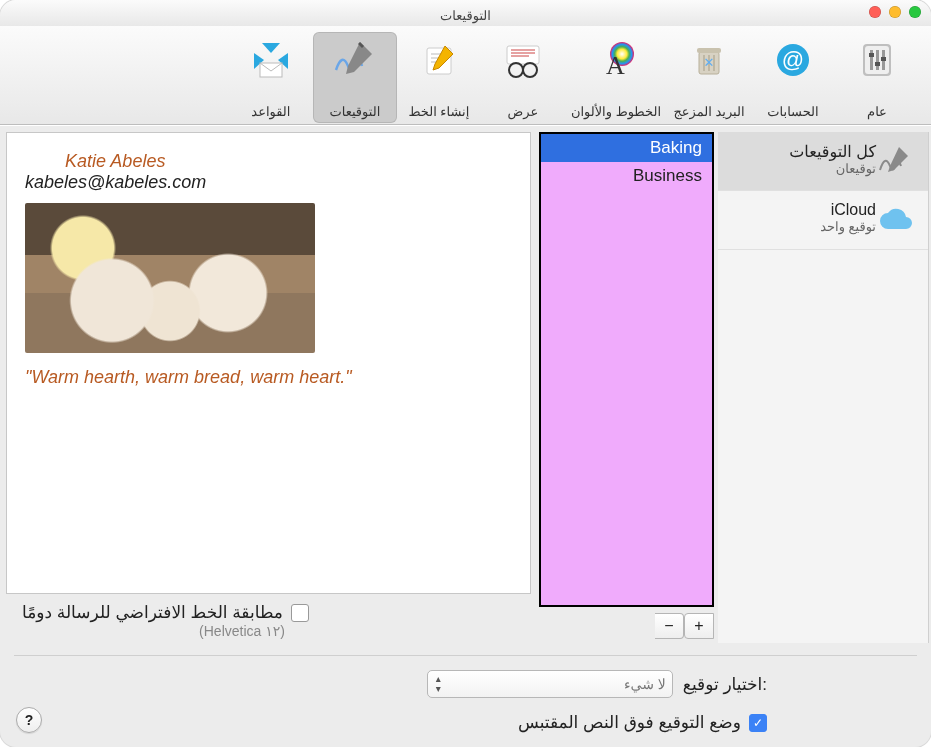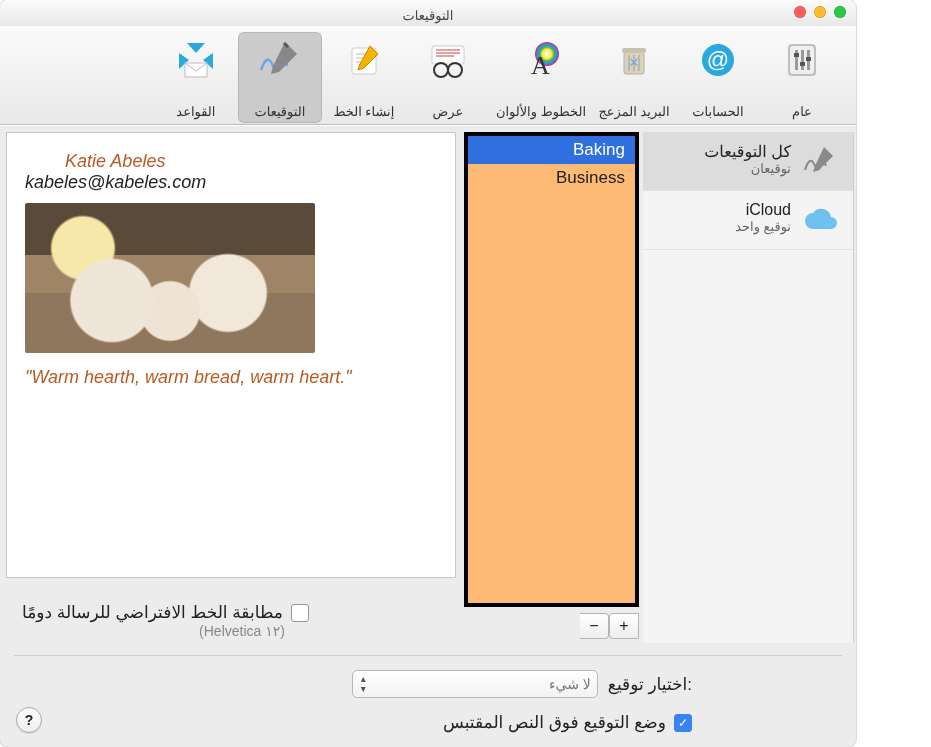--- a/index.html
+++ b/index.html
@@ -9,65 +9,65 @@
     --col-border:#c7c7c7;
     --selected-tool:#cbcbcb;
     --sel-blue:#2f6fe0;
     --sel-blue-dark:#255bc0;
     --text:#222;
     --muted:#666;
     --accent-orange:#b85a22;
     --sidebar-bg:#f4f4f4;
   }
   html,body{margin:0;padding:0;font-family:-apple-system,"Helvetica Neue",Arial,sans-serif;font-size:14px;color:var(--text);}
-  .window{width:856px;height:747px;background:var(--window-bg);border-radius:8px;overflow:hidden;display:flex;flex-direction:column;box-shadow:0 0 0 1px rgba(0,0,0,.15);}
+  .window{width:931px;height:747px;background:var(--window-bg);border-radius:16px;overflow:hidden;display:flex;flex-direction:column;box-shadow:0 0 0 1px rgba(0,0,0,.15);}
   
   .titlebar{height:22px;display:flex;align-items:center;justify-content:center;position:relative;background:var(--toolbar-bg);padding-top:4px;}
   .traffic{position:absolute;right:10px;top:6px;display:flex;gap:8px;}
   .traffic span{width:12px;height:12px;border-radius:50%;display:block;box-shadow:inset 0 0 0 .5px rgba(0,0,0,.25);}
   .tl-close{background:#ff5f57;}
   .tl-min{background:#febc2e;}
   .tl-max{background:#28c840;}
   .title{font-size:13px;color:#444;}
   
   .toolbar{height:92px;background:var(--toolbar-bg);border-bottom:1px solid var(--toolbar-border);display:flex;flex-direction:row-reverse;align-items:flex-start;padding:6px 12px 0 12px;gap:0;}
   .tool{display:flex;flex-direction:column;align-items:center;justify-content:flex-start;min-width:72px;padding:4px 6px;border-radius:6px;cursor:pointer;}
   .tool.selected{background:var(--selected-tool);box-shadow:inset 0 0 0 1px rgba(0,0,0,.1);}
   .tool .icon{width:52px;height:48px;display:flex;align-items:center;justify-content:center;}
   .tool .lbl{font-size:13px;color:#333;margin-top:20px;text-align:center;white-space:nowrap;}
   
   .body{flex:1;display:flex;flex-direction:row;border-top:1px solid #fff;}
   .sidebar{width:210px;background:var(--sidebar-bg);border-right:1px solid #cfcfcf;display:flex;flex-direction:column;margin:4px 0 0 0;}
-  .side-item{padding:10px 14px;display:flex;gap:10px;align-items:flex-start;border-bottom:1px solid #e0e0e0;cursor:pointer;flex-direction:row-reverse;}
+  .side-item{padding:10px 14px;display:flex;gap:0;align-items:flex-start;border-bottom:1px solid #e0e0e0;cursor:pointer;flex-direction:row-reverse;}
   .side-item.selected{background:#dcdcdc;}
   .side-item .txtblock{display:flex;flex-direction:column;align-items:flex-end;flex:1;}
   .side-item .nm{font-size:16px;}
   .side-item .cnt{font-size:13px;color:var(--muted);}
   .side-icon{width:38px;height:38px;display:flex;align-items:center;justify-content:center;}
   .middle{width:175px;display:flex;flex-direction:column;margin:4px;}
-  .siglist{flex:1;background:#fdba74;border:4px solid #000000;overflow:auto;}
+  .siglist{flex:1;background:#f0abfc;border:2px solid #000000;overflow:auto;}
   .sigrow{padding:4px 10px;text-align:right;font-size:17px;cursor:pointer;}
   .sigrow.selected{background:var(--sel-blue);color:#fff;}
   .addremove{display:flex;flex-direction:row-reverse;gap:0;margin-top:6px;justify-content:flex-start;}
   .sqbtn{width:28px;height:24px;border:1px solid #b5b5b5;background:linear-gradient(#fff,#eee);display:flex;align-items:center;justify-content:center;font-size:16px;cursor:pointer;}
   .sqbtn:first-child{border-radius:4px 0 0 4px;}
   .sqbtn:last-child{border-radius:0 4px 4px 0;border-left:none;}
   .preview{flex:1;background:#fff;border:1px solid var(--col-border);margin:4px 4px 0 4px;padding:18px;display:flex;flex-direction:column;}
   .preview .name{color:var(--accent-orange);font-style:italic;font-size:18px;margin-left:40px;}
   .preview .email{font-style:italic;font-size:18px;}
   .preview .imgph{width:290px;height:150px;margin-top:10px;border:0;background:
     radial-gradient(circle at 30% 65%,#f0e6d8 18%,transparent 19%),
     radial-gradient(circle at 50% 72%,#efe4d3 16%,transparent 17%),
     radial-gradient(circle at 70% 60%,#f2e8da 17%,transparent 18%),
     radial-gradient(circle at 20% 30%,#f6e8a8 12%,transparent 13%),
     linear-gradient(180deg,#5a4a3a 0 35%,#a08466 35% 60%,#8f775e 60% 100%);
     border-radius:2px;
   }
   .preview .quote{color:var(--accent-orange);font-style:italic;font-size:18px;margin-top:14px;}
-  .below-cols{padding:24px 14px 4px 14px;display:flex;flex-direction:row;justify-content:flex-end;align-items:center;}
+  .below-cols{padding:8px 14px 4px 14px;display:flex;flex-direction:row;justify-content:flex-end;align-items:center;}
   .matchfont{display:flex;flex-direction:column;align-items:flex-end;margin-right:200px;}
   .checkbox-row{display:flex;align-items:center;gap:8px;flex-direction:row-reverse;}
   .chk{width:16px;height:16px;border:1px solid #999;border-radius:3px;background:#fff;display:flex;align-items:center;justify-content:center;font-size:12px;}
   .chk.checked{background:#3b82f6;border-color:#3b82f6;color:#fff;}
   .fontnote{color:#888;font-size:14px;margin-right:24px;}
   .divider{height:1px;background:#cfcfcf;margin:10px 14px;}
   .bottom{padding:4px 14px 14px 14px;display:flex;flex-direction:column;align-items:flex-end;gap:14px;position:relative;}
   .row{display:flex;align-items:center;gap:10px;flex-direction:row-reverse;margin-right:150px;}
   .lbl-r{font-size:17px;}
   .select{width:230px;height:26px;border:1px solid #b7b7b7;border-radius:5px;background:linear-gradient(#fff,#f2f2f2);display:flex;align-items:center;justify-content:space-between;padding:0 6px 0 8px;cursor:pointer;flex-direction:row-reverse;color:#777;}

